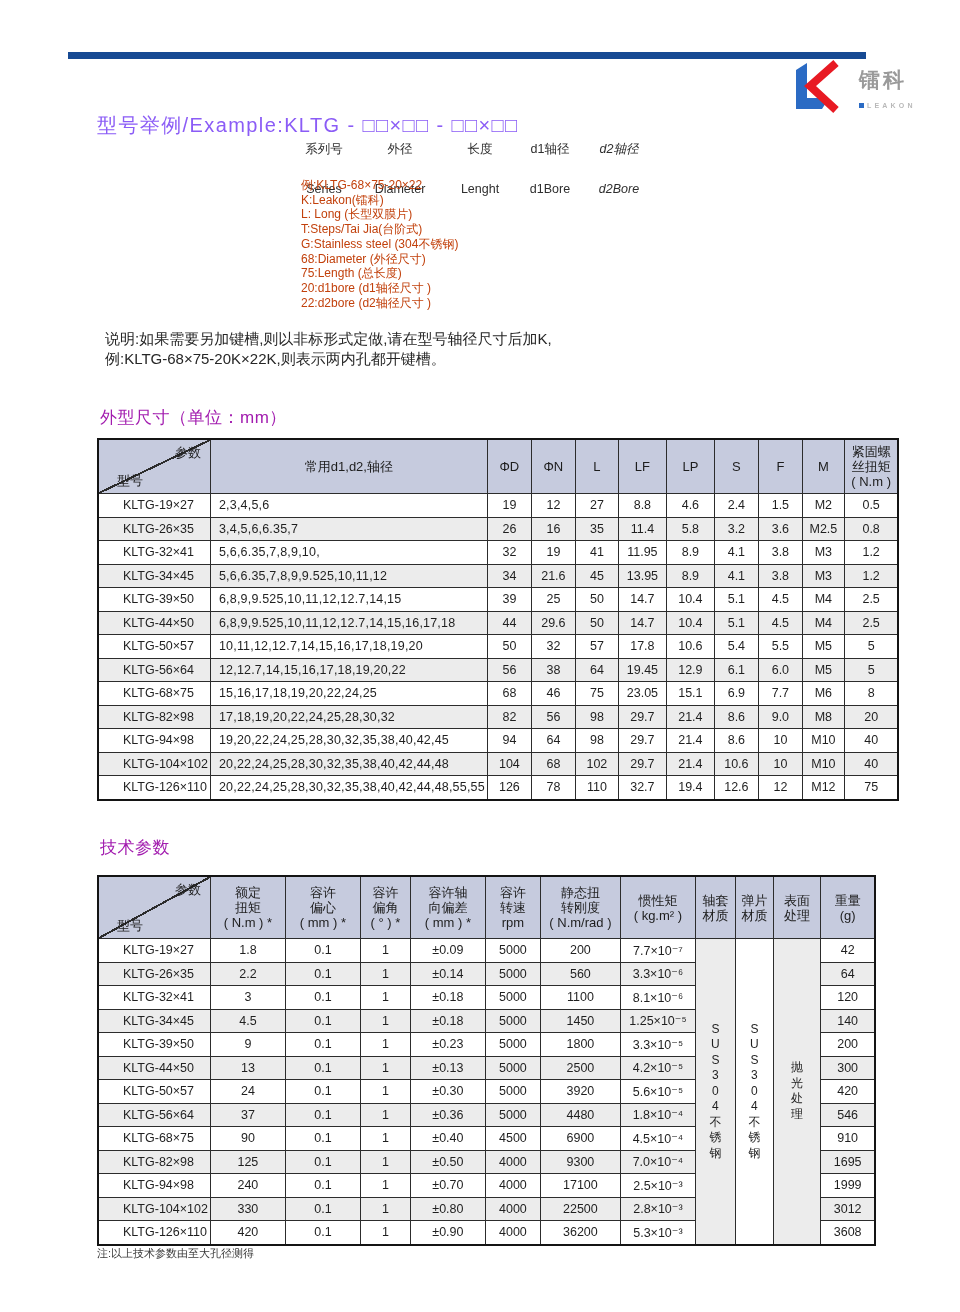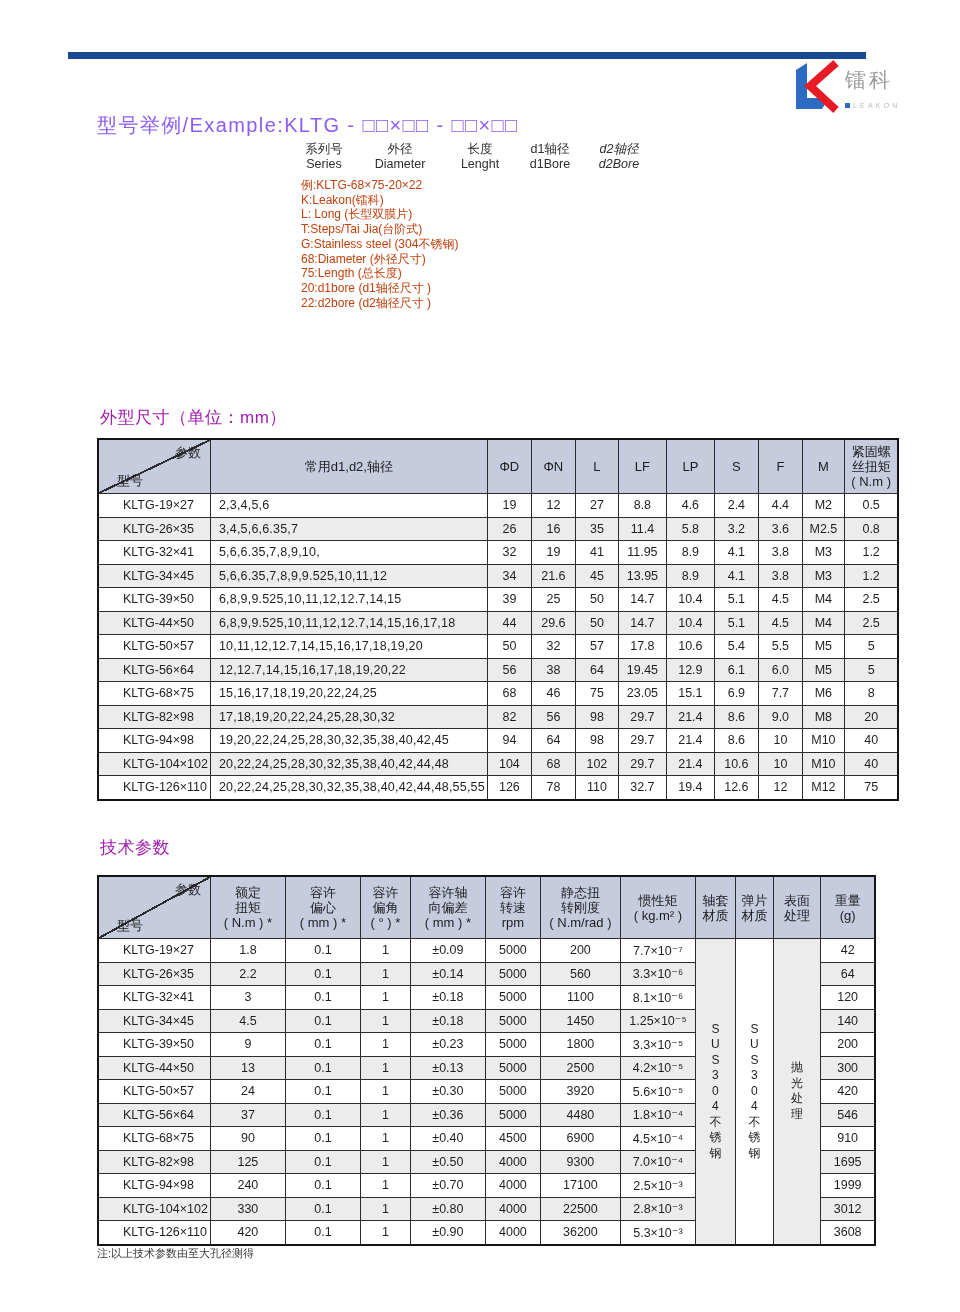--- a/index.html
+++ b/index.html
@@ -6,30 +6,30 @@
   body {
     width:960px; height:1312px; background:#ffffff; position:relative;
     font-family:"Liberation Sans","DejaVu Sans",sans-serif; color:#222;
     overflow:hidden;
   }
   .top-bar { position:absolute; left:68px; top:52px; width:798px; height:7px; background:#174a93; }
 
   
   .logo { position:absolute; left:793px; top:60px; width:120px; height:60px; display:flex; align-items:flex-start; }
   .logo-mark { width:50px; height:56px; flex:0 0 auto; }
-  .logo-text { margin-left:2px; display:flex; flex-direction:column; }
+  .logo-text { margin-left:16px; display:flex; flex-direction:column;font-weight:bold; }
   .logo-cn { font-size:21px; color:#9a9a9a; letter-spacing:3px; margin-top:6px; }
   .logo-sub { display:flex; align-items:center; margin-top:8px; }
   .logo-sub .sq { width:5px; height:5px; background:#2b6bc4; margin-right:3px; }
   .logo-en { font-size:7px; color:#b9b9b9; letter-spacing:3.2px; }
 
   
   .model-title { position:absolute; left:97px; top:112px; font-size:20px; letter-spacing:1.4px; color:#8b5cf6; }
   .model-legend { position:absolute; left:293px; top:142px; display:flex; text-align:center; font-size:12.5px; color:#2e2e2e; line-height:15px; }
-  .label-item { display:flex; flex-direction:column; }
+  .label-item { display:flex; flex-direction:column;gap:25px; }
   .label-item .cn, .label-item .en { display:block; }
   .li-0 { width:62px; } .li-1 { width:90px; } .li-2 { width:70px; } .li-3 { width:70px; } .li-4 { width:68px;font-style:italic; }
 
   .example-lines { position:absolute; left:293px; top:178px; font-size:12px; line-height:14.7px; color:#c2410c;margin-left:8px; }
 
   .note-block { position:absolute; left:105px; top:329px; font-size:15px; line-height:20px; color:#262626; }
 
   .section-title { position:absolute; left:100px; font-size:17px; color:#a21caf; letter-spacing:0.5px; }
   .dim-title { top:406px; }
   .tech-title { top:836px; }
@@ -119,20 +119,22 @@
     <div>L: Long (长型双膜片)</div>
     <div>T:Steps/Tai Jia(台阶式)</div>
     <div>G:Stainless steel (304不锈钢)</div>
     <div>68:Diameter (外径尺寸)</div>
     <div>75:Length (总长度)</div>
     <div>20:d1bore (d1轴径尺寸 )</div>
     <div>22:d2bore (d2轴径尺寸 )</div>
   </div>
 
 <div class="note-block">
+  <div>说明:如果需要另加键槽,则以非标形式定做,请在型号轴径尺寸后加K,</div>
+  <div>例:KLTG-68×75-20K×22K,则表示两内孔都开键槽。</div>
 </div>
 
 <div class="section-title dim-title">外型尺寸（单位：mm）</div>
 
 <table class="data-table dim-table">
   <colgroup>
     <col style="width:108px">
       <col style="width:255px">
       <col style="width:44px">
       <col style="width:44px">
@@ -167,21 +169,21 @@
   <tbody id="dim-body">
       <tr>
         <td class="model-col">KLTG-19×27</td>
         <td class="d1d2-col">2,3,4,5,6</td>
         <td class="num-col">19</td>
         <td class="num-col">12</td>
         <td class="num-col">27</td>
         <td class="num-col">8.8</td>
         <td class="num-col">4.6</td>
         <td class="num-col">2.4</td>
-        <td class="num-col">4.4</td>
+        <td class="num-col">1.5</td>
         <td class="num-col">M2</td>
         <td class="num-col">0.5</td>
       </tr>
       <tr>
         <td class="model-col">KLTG-26×35</td>
         <td class="d1d2-col">3,4,5,6,6.35,7</td>
         <td class="num-col">26</td>
         <td class="num-col">16</td>
         <td class="num-col">35</td>
         <td class="num-col">11.4</td>

